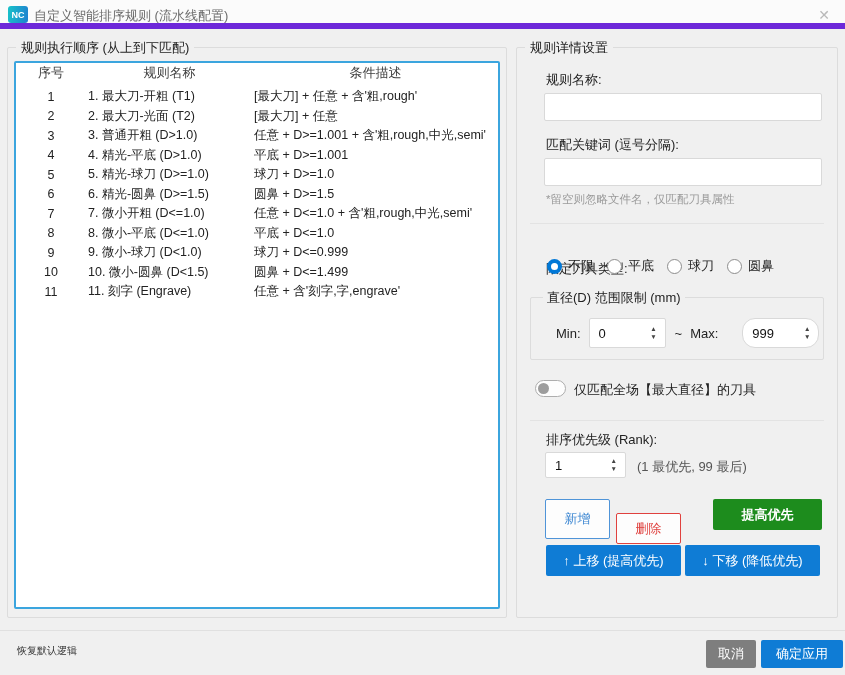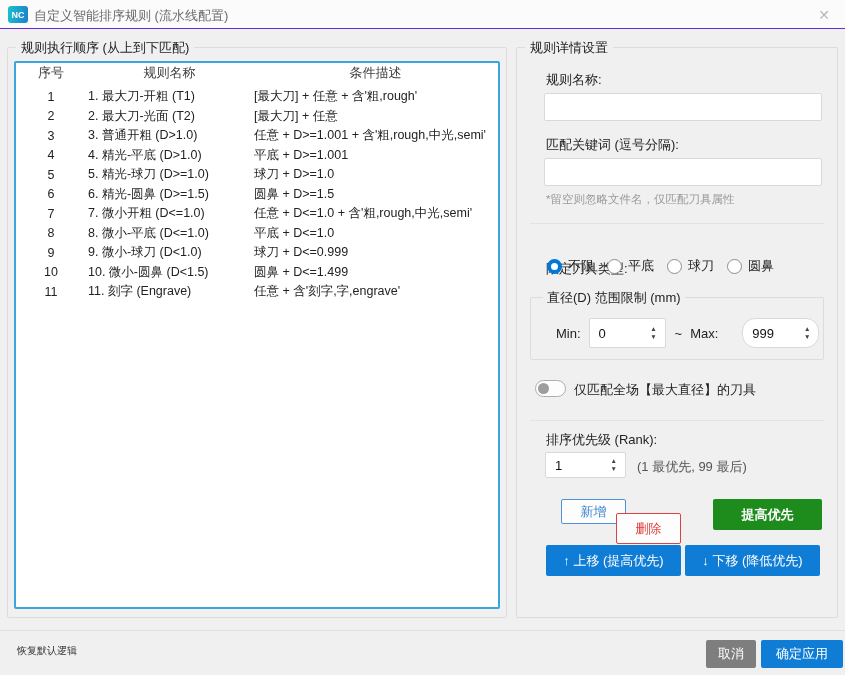--- a/index.html
+++ b/index.html
@@ -1,21 +1,21 @@
 <!DOCTYPE html>
 <html><head>
 <meta charset="utf-8">
 <style>
   * { margin:0; padding:0; box-sizing:border-box; }
   html,body { width:845px; height:675px; }
   body { font-family:"Liberation Sans","DejaVu Sans",sans-serif; background:#f0f0f0; color:#1f1f1f; overflow:hidden; }
   .window { position:relative; width:845px; height:675px; background:#f0f0f0; }
 
   
-  .titlebar { position:absolute; top:0; left:0; width:845px; height:29px; background:#fbfbfb; border-bottom:1px solid #6d28d9; }
+  .titlebar { position:absolute; top:0; left:0; width:845px; height:29px; background:#fbfbfb; border-bottom:6px solid #6d28d9; }
   .app-logo { position:absolute; left:8px; top:6px; width:20px; height:17px; border-radius:3px;
               background:linear-gradient(100deg,#19c3c9 0%,#1e7fd0 100%); color:#fff; font-size:9px; font-weight:bold;
               display:flex; align-items:center; justify-content:center; letter-spacing:0; }
   .app-title { position:absolute; left:34px; top:7px; font-size:13px; color:#6b6b6b; }
   .close-btn { position:absolute; right:10px; top:4px; width:22px; height:22px; display:flex; align-items:center; justify-content:center;
                color:#b9b9b9; font-size:14px; cursor:pointer; }
 
   
   .groupbox { position:absolute; border:1px solid #dcdcdc; border-radius:2px; }
   .groupbox .legend { position:absolute; top:-9px; left:8px; background:#f0f0f0; padding:0 5px; font-size:13px; color:#222; white-space:nowrap; }
@@ -216,21 +216,21 @@
     <div class="fld-label" style="left:29px; top:383px;">排序优先级 (Rank):</div>
     <div class="spinner" style="position:absolute; left:28px; top:404px; width:81px; height:26px;">
       <span class="spin-val">1</span>
       <span class="spin-arrows">
         <span>▲</span>
         <span>▼</span>
       </span>
     </div>
     <div class="fld-label" style="left:120px; top:410px; color:#555;">(1 最优先, 99 最后)</div>
 
-    <div class="btn btn-outline-blue" style="left:44px;  top:451px; width:65px;  height:25px;">新增</div>
+    <div class="btn btn-outline-blue" style="left:28px;  top:451px; width:65px;  height:40px;">新增</div>
     <div class="btn btn-outline-red" style="left:99px;  top:451px; width:65px;  height:31px;margin-top:14px;">删除</div>
     <div class="btn btn-green" style="left:196px; top:451px; width:109px; height:31px;">提高优先</div>
 
     <div class="btn btn-blue" style="left:29px;  top:497px; width:135px; height:31px;">↑ 上移 (提高优先)</div>
     <div class="btn btn-blue" style="left:168px; top:497px; width:135px; height:31px;">↓ 下移 (降低优先)</div>
   </div>
 
   <div class="footer-sep"></div>
   <div class="restore-link">恢复默认逻辑</div>
   <div class="btn btn-gray" style="left:706px; top:640px; width:50px; height:28px;">取消</div>

